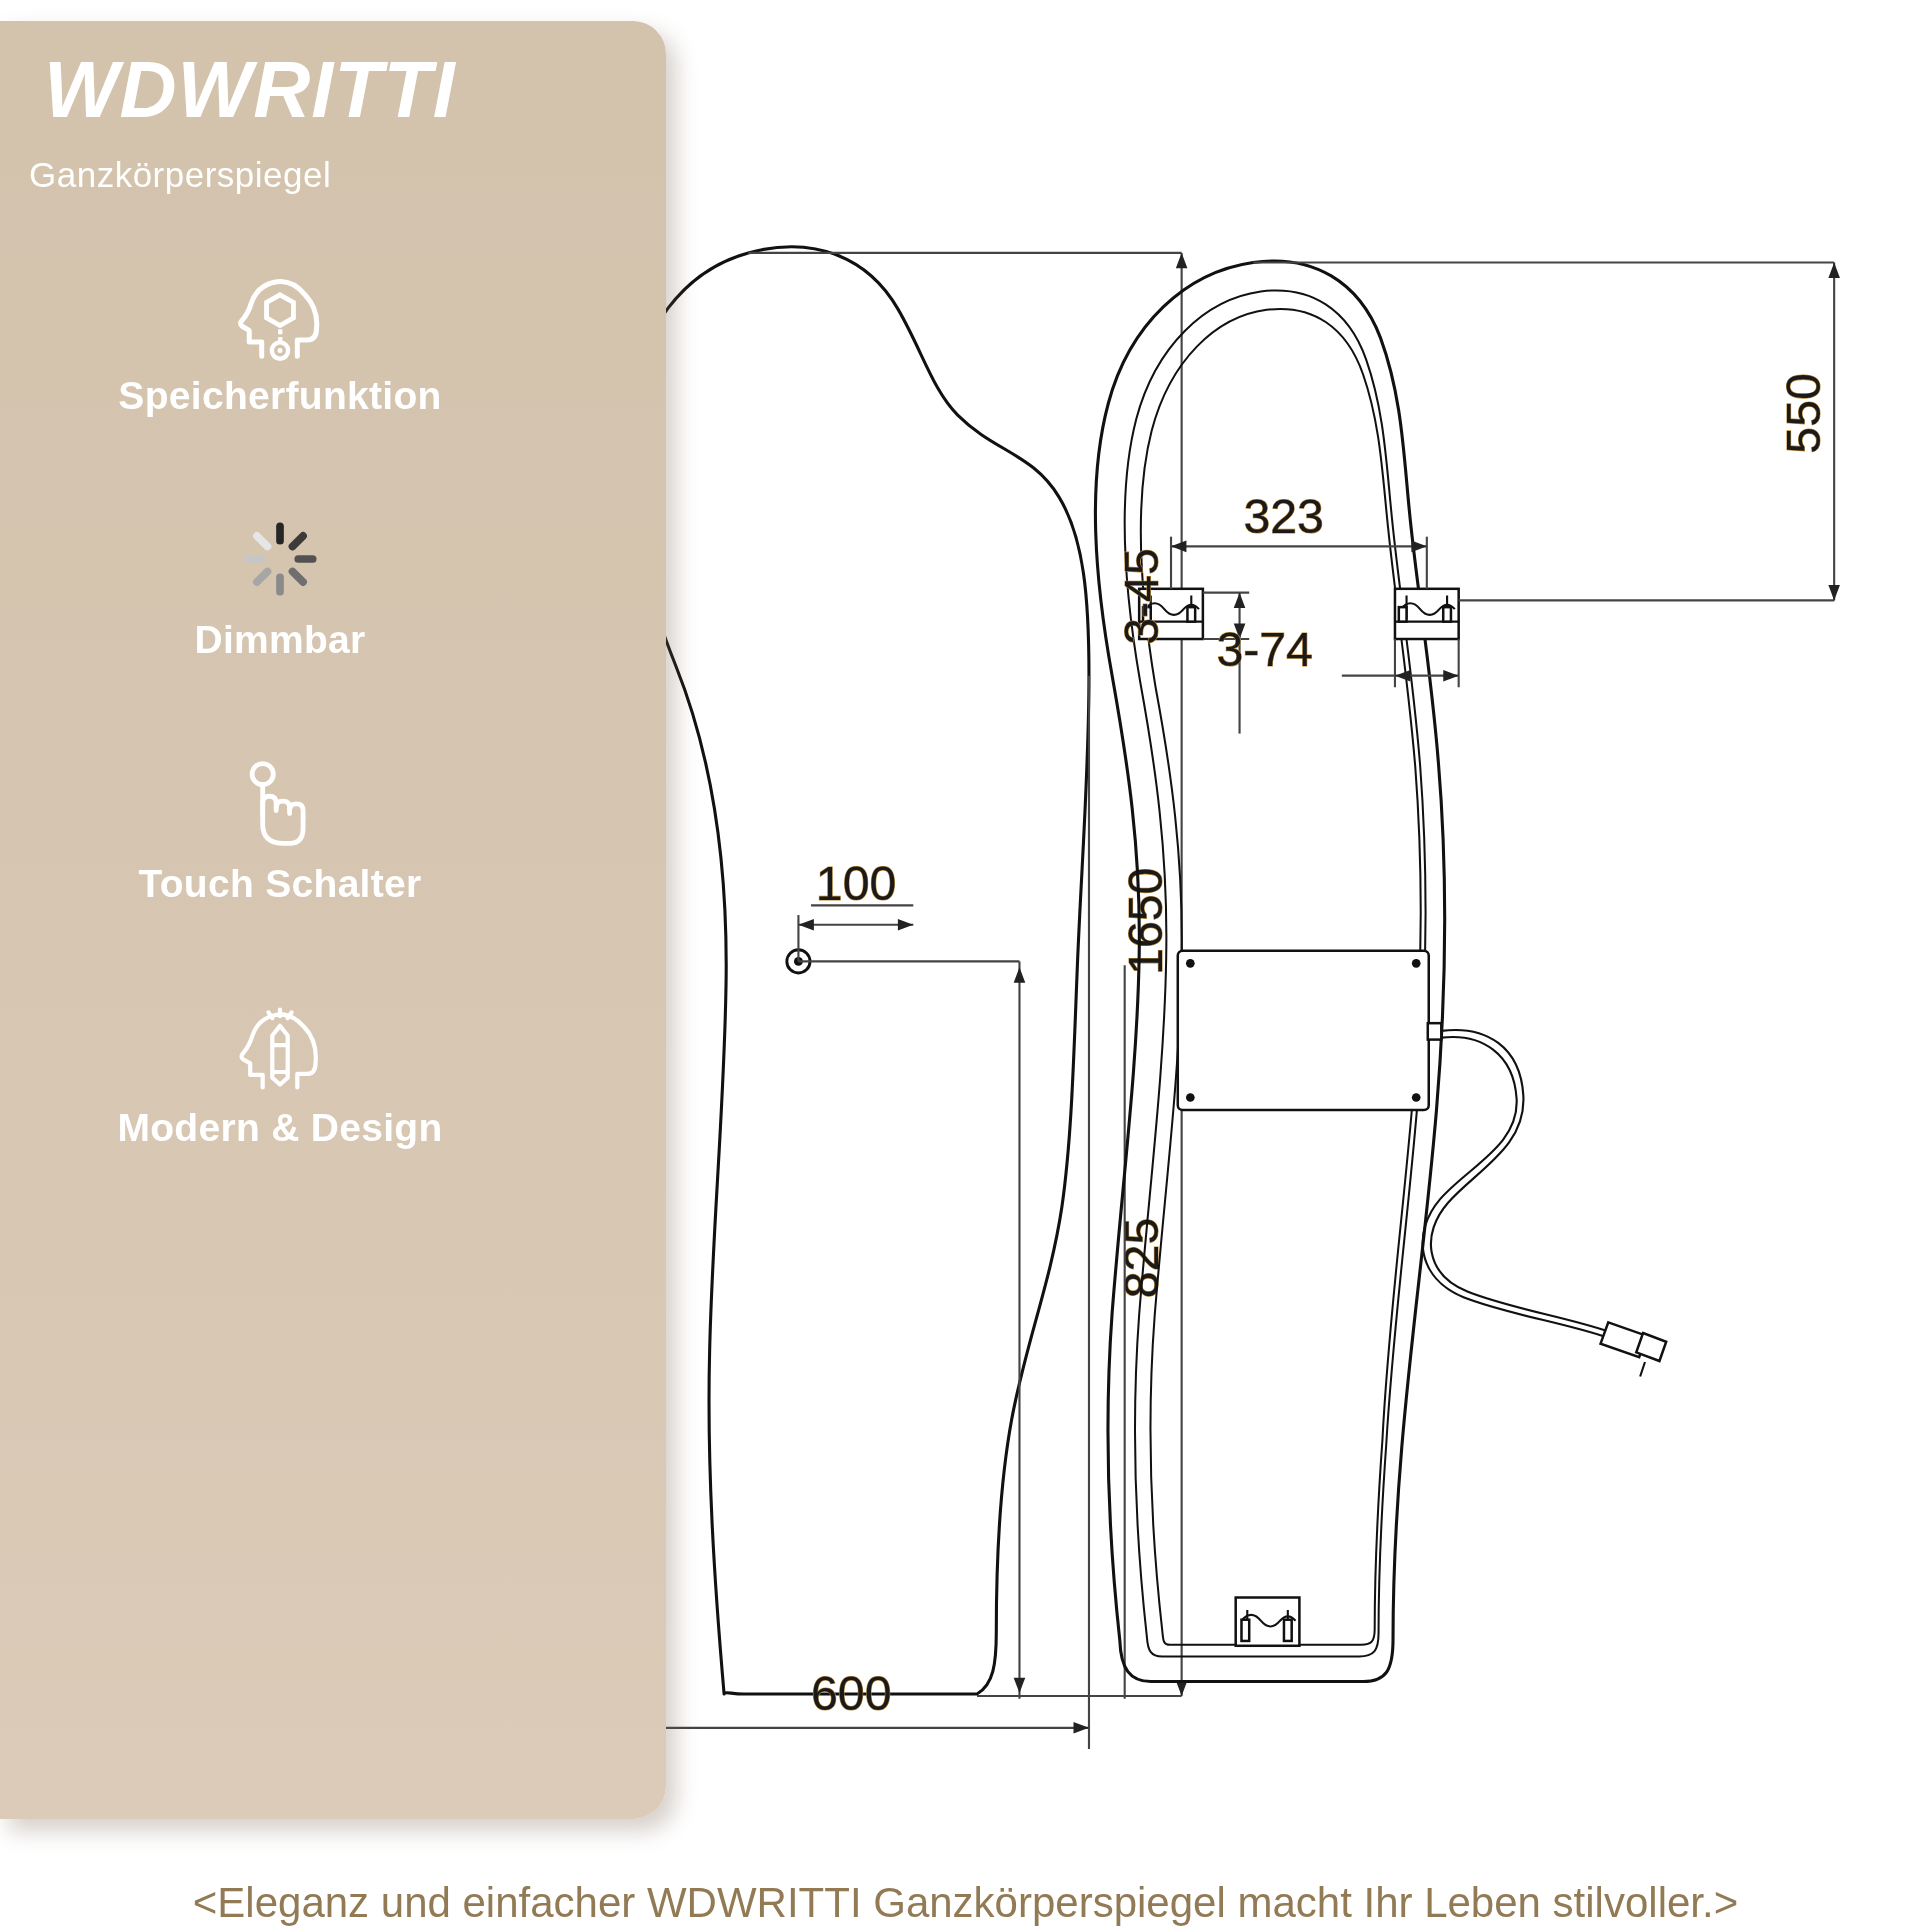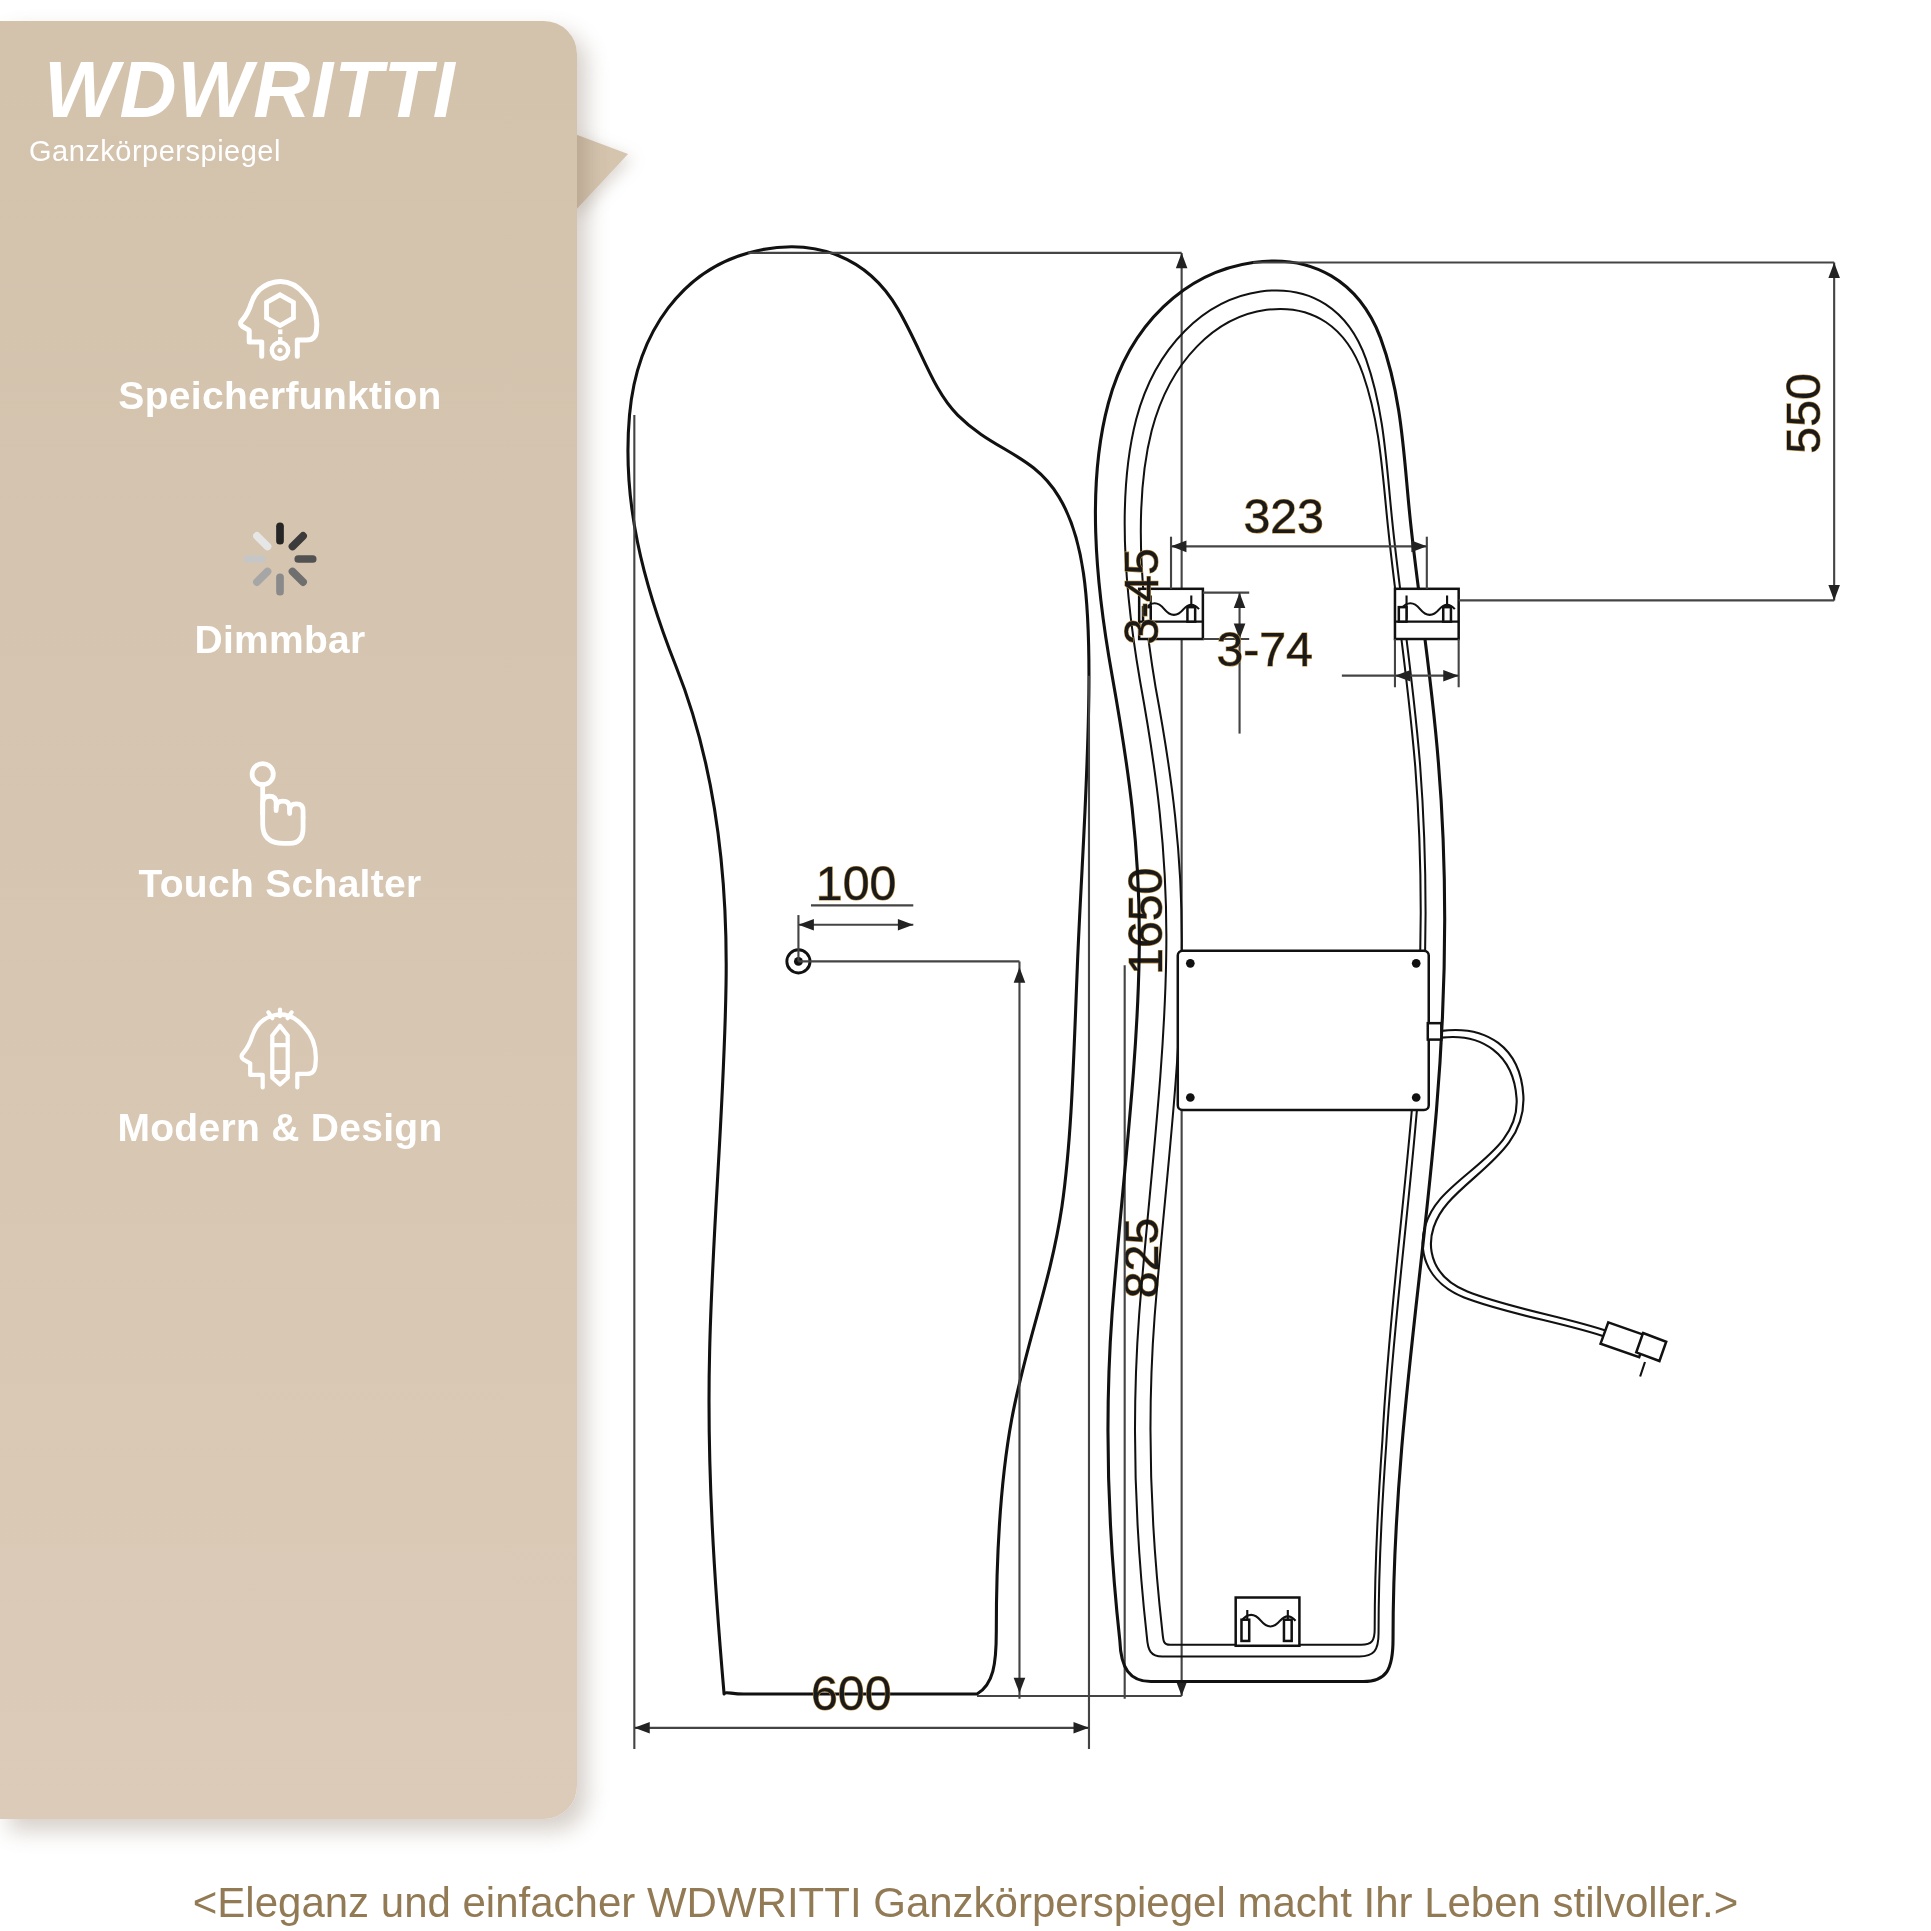--- a/index.html
+++ b/index.html
@@ -10,21 +10,21 @@
     font-family:"Liberation Sans", sans-serif;
     overflow:hidden;
     position:relative;
   }
   #root{position:absolute;inset:0;width:1931px;height:1931px;}
 
   
   .panel{
     position:absolute;
     left:0;top:21px;
-    width:577px;height:1798px;
+    width:666px;height:1798px;
     background:linear-gradient(180deg,#d3c2ac 0%,#d6c5b0 45%,#dccbb8 100%);
     border-top-right-radius:33px;
     border-bottom-right-radius:33px;
     box-shadow:9.7px 11.6px 21px rgba(120,100,80,.30);
     box-sizing:border-box;
     z-index:3;
   }
   
   .panel-tail{
     position:absolute;
@@ -41,23 +41,23 @@
     position:absolute;left:44px;top:29px;width:502px;
     color:#ffffff;
     font-size:79px;
     font-weight:bold;
     font-style:italic;
     letter-spacing:1px;
     line-height:1;
     white-space:nowrap;
   }
   .subbrand{
-    position:absolute;left:29px;top:116px;width:521px;
+    position:absolute;left:29px;top:136px;width:521px;
     color:#ffffff;
-    font-size:29px;
+    font-size:35px;
     font-weight:300;
     letter-spacing:0.5px;
     line-height:1;
     white-space:nowrap;
   }
 
   .features{
     position:absolute;left:0;top:241px;width:560px;
   }
   .feature{

